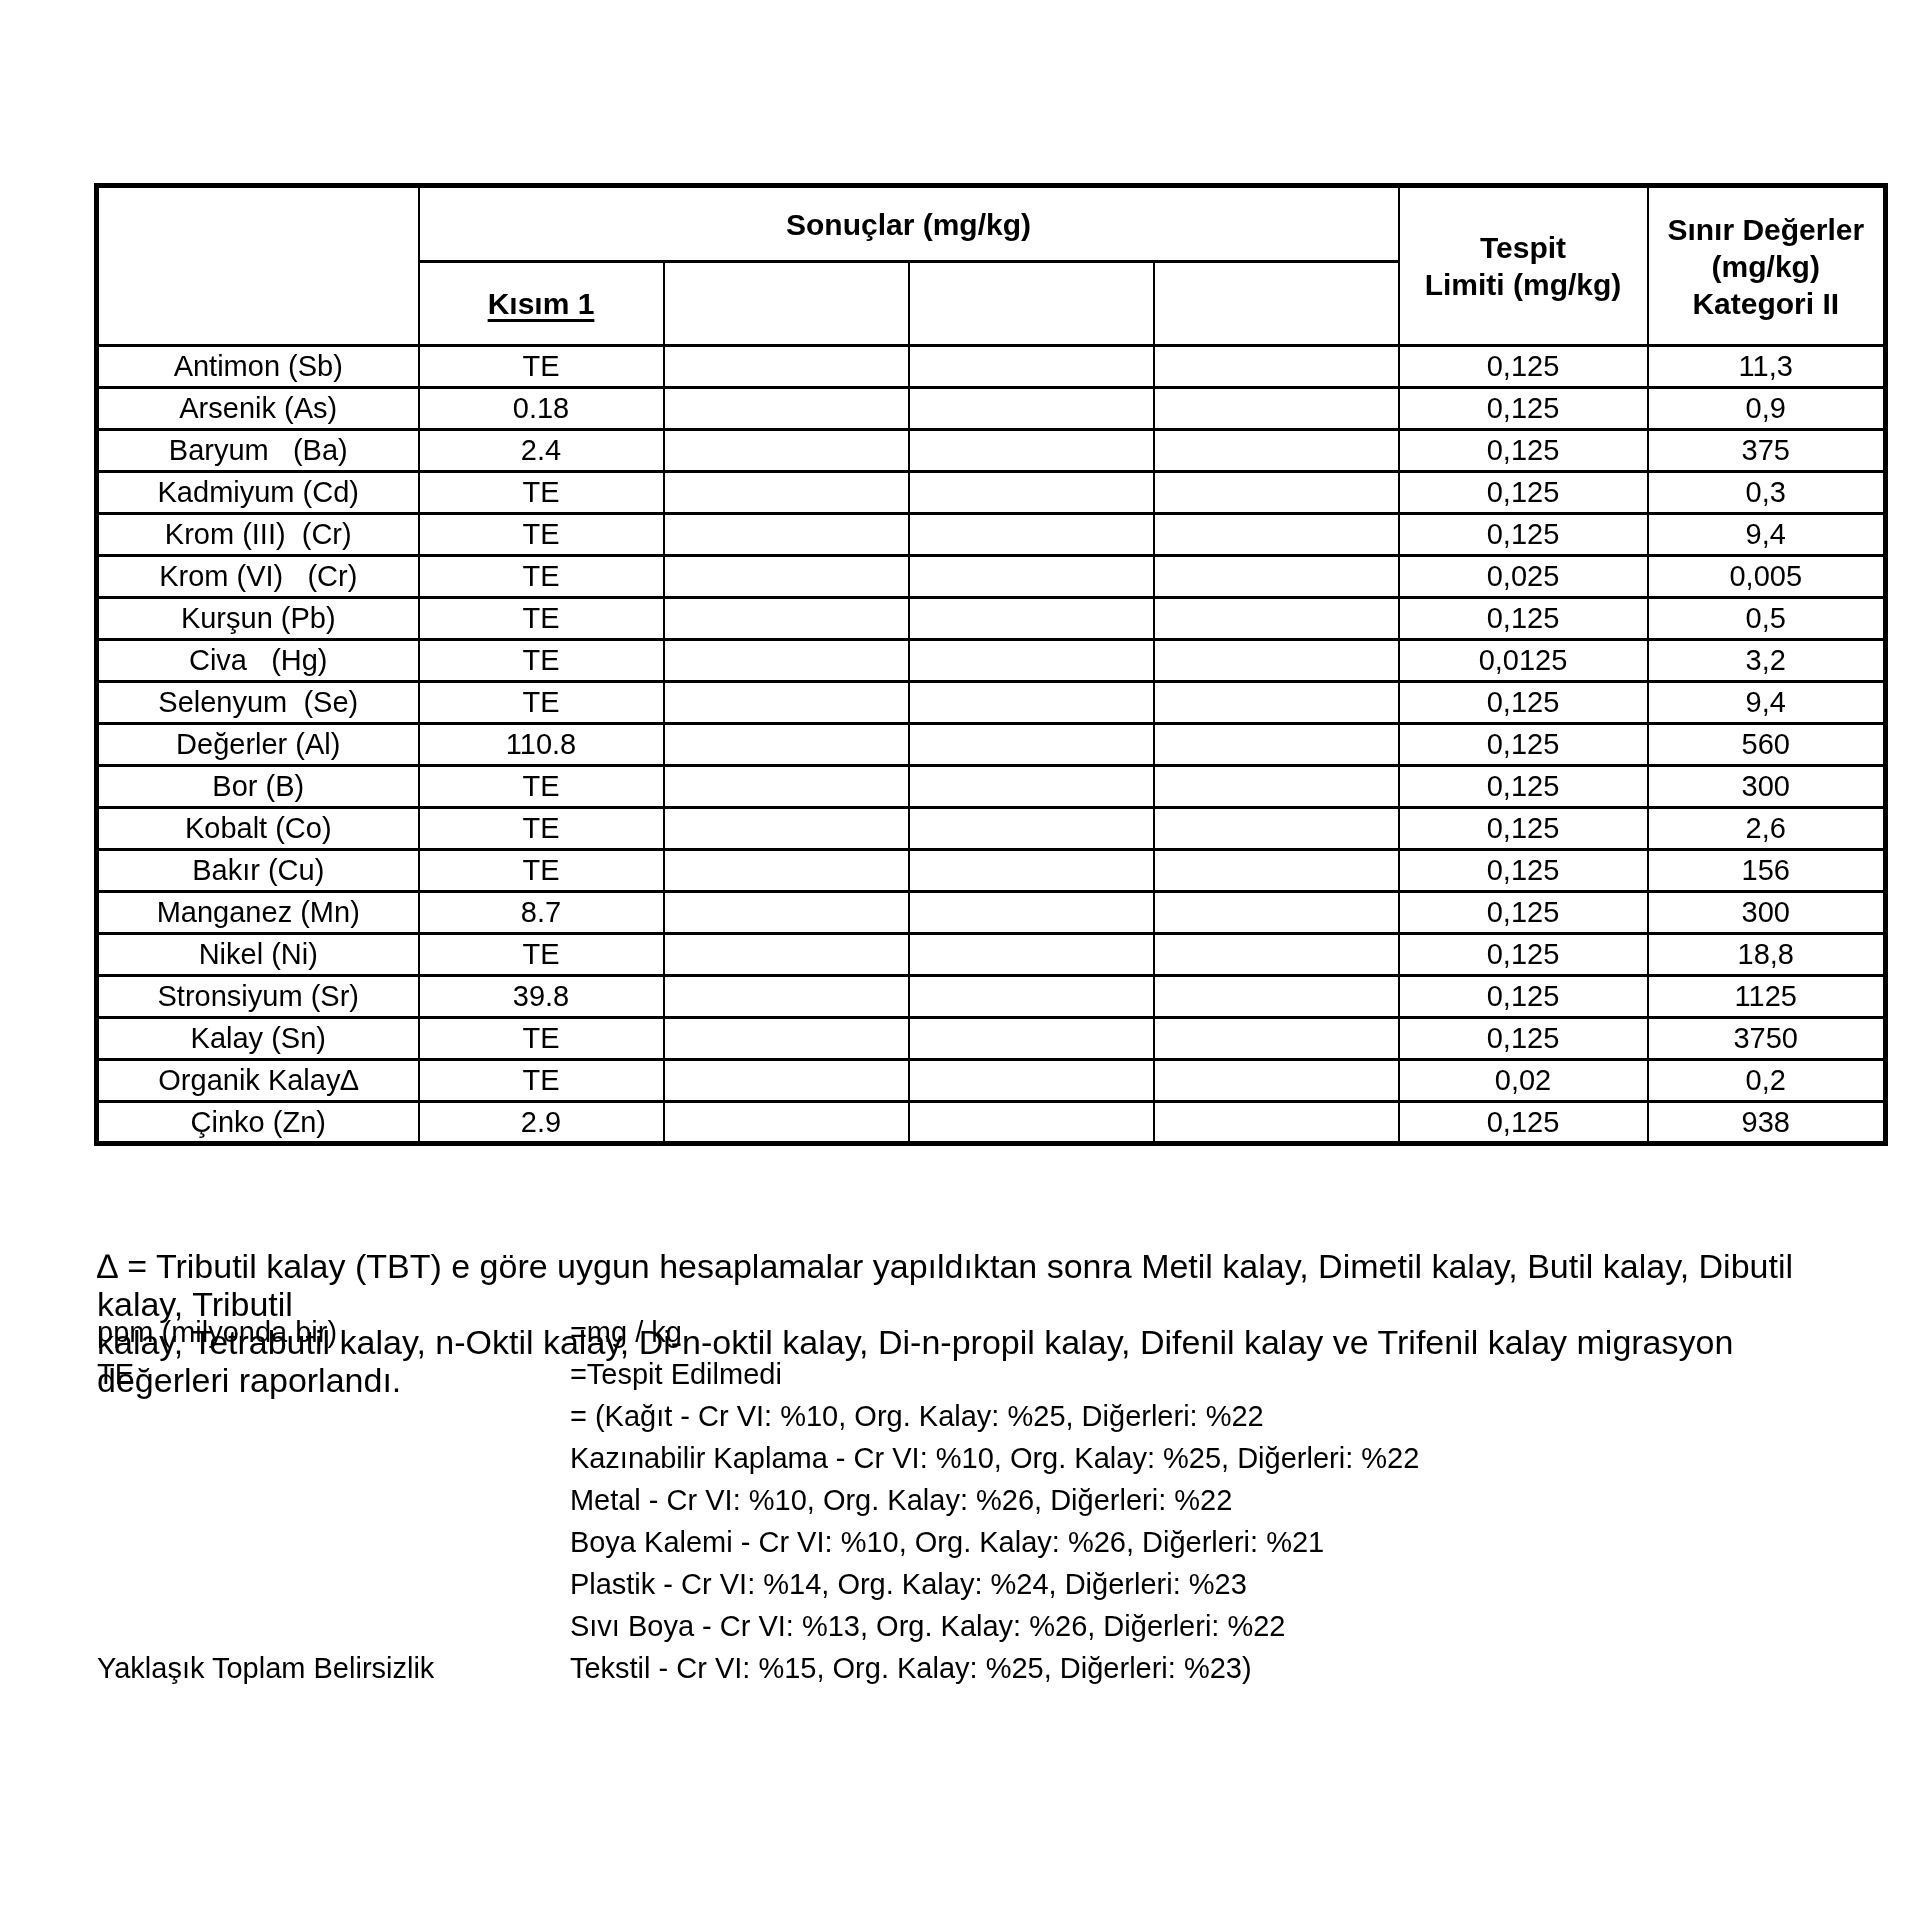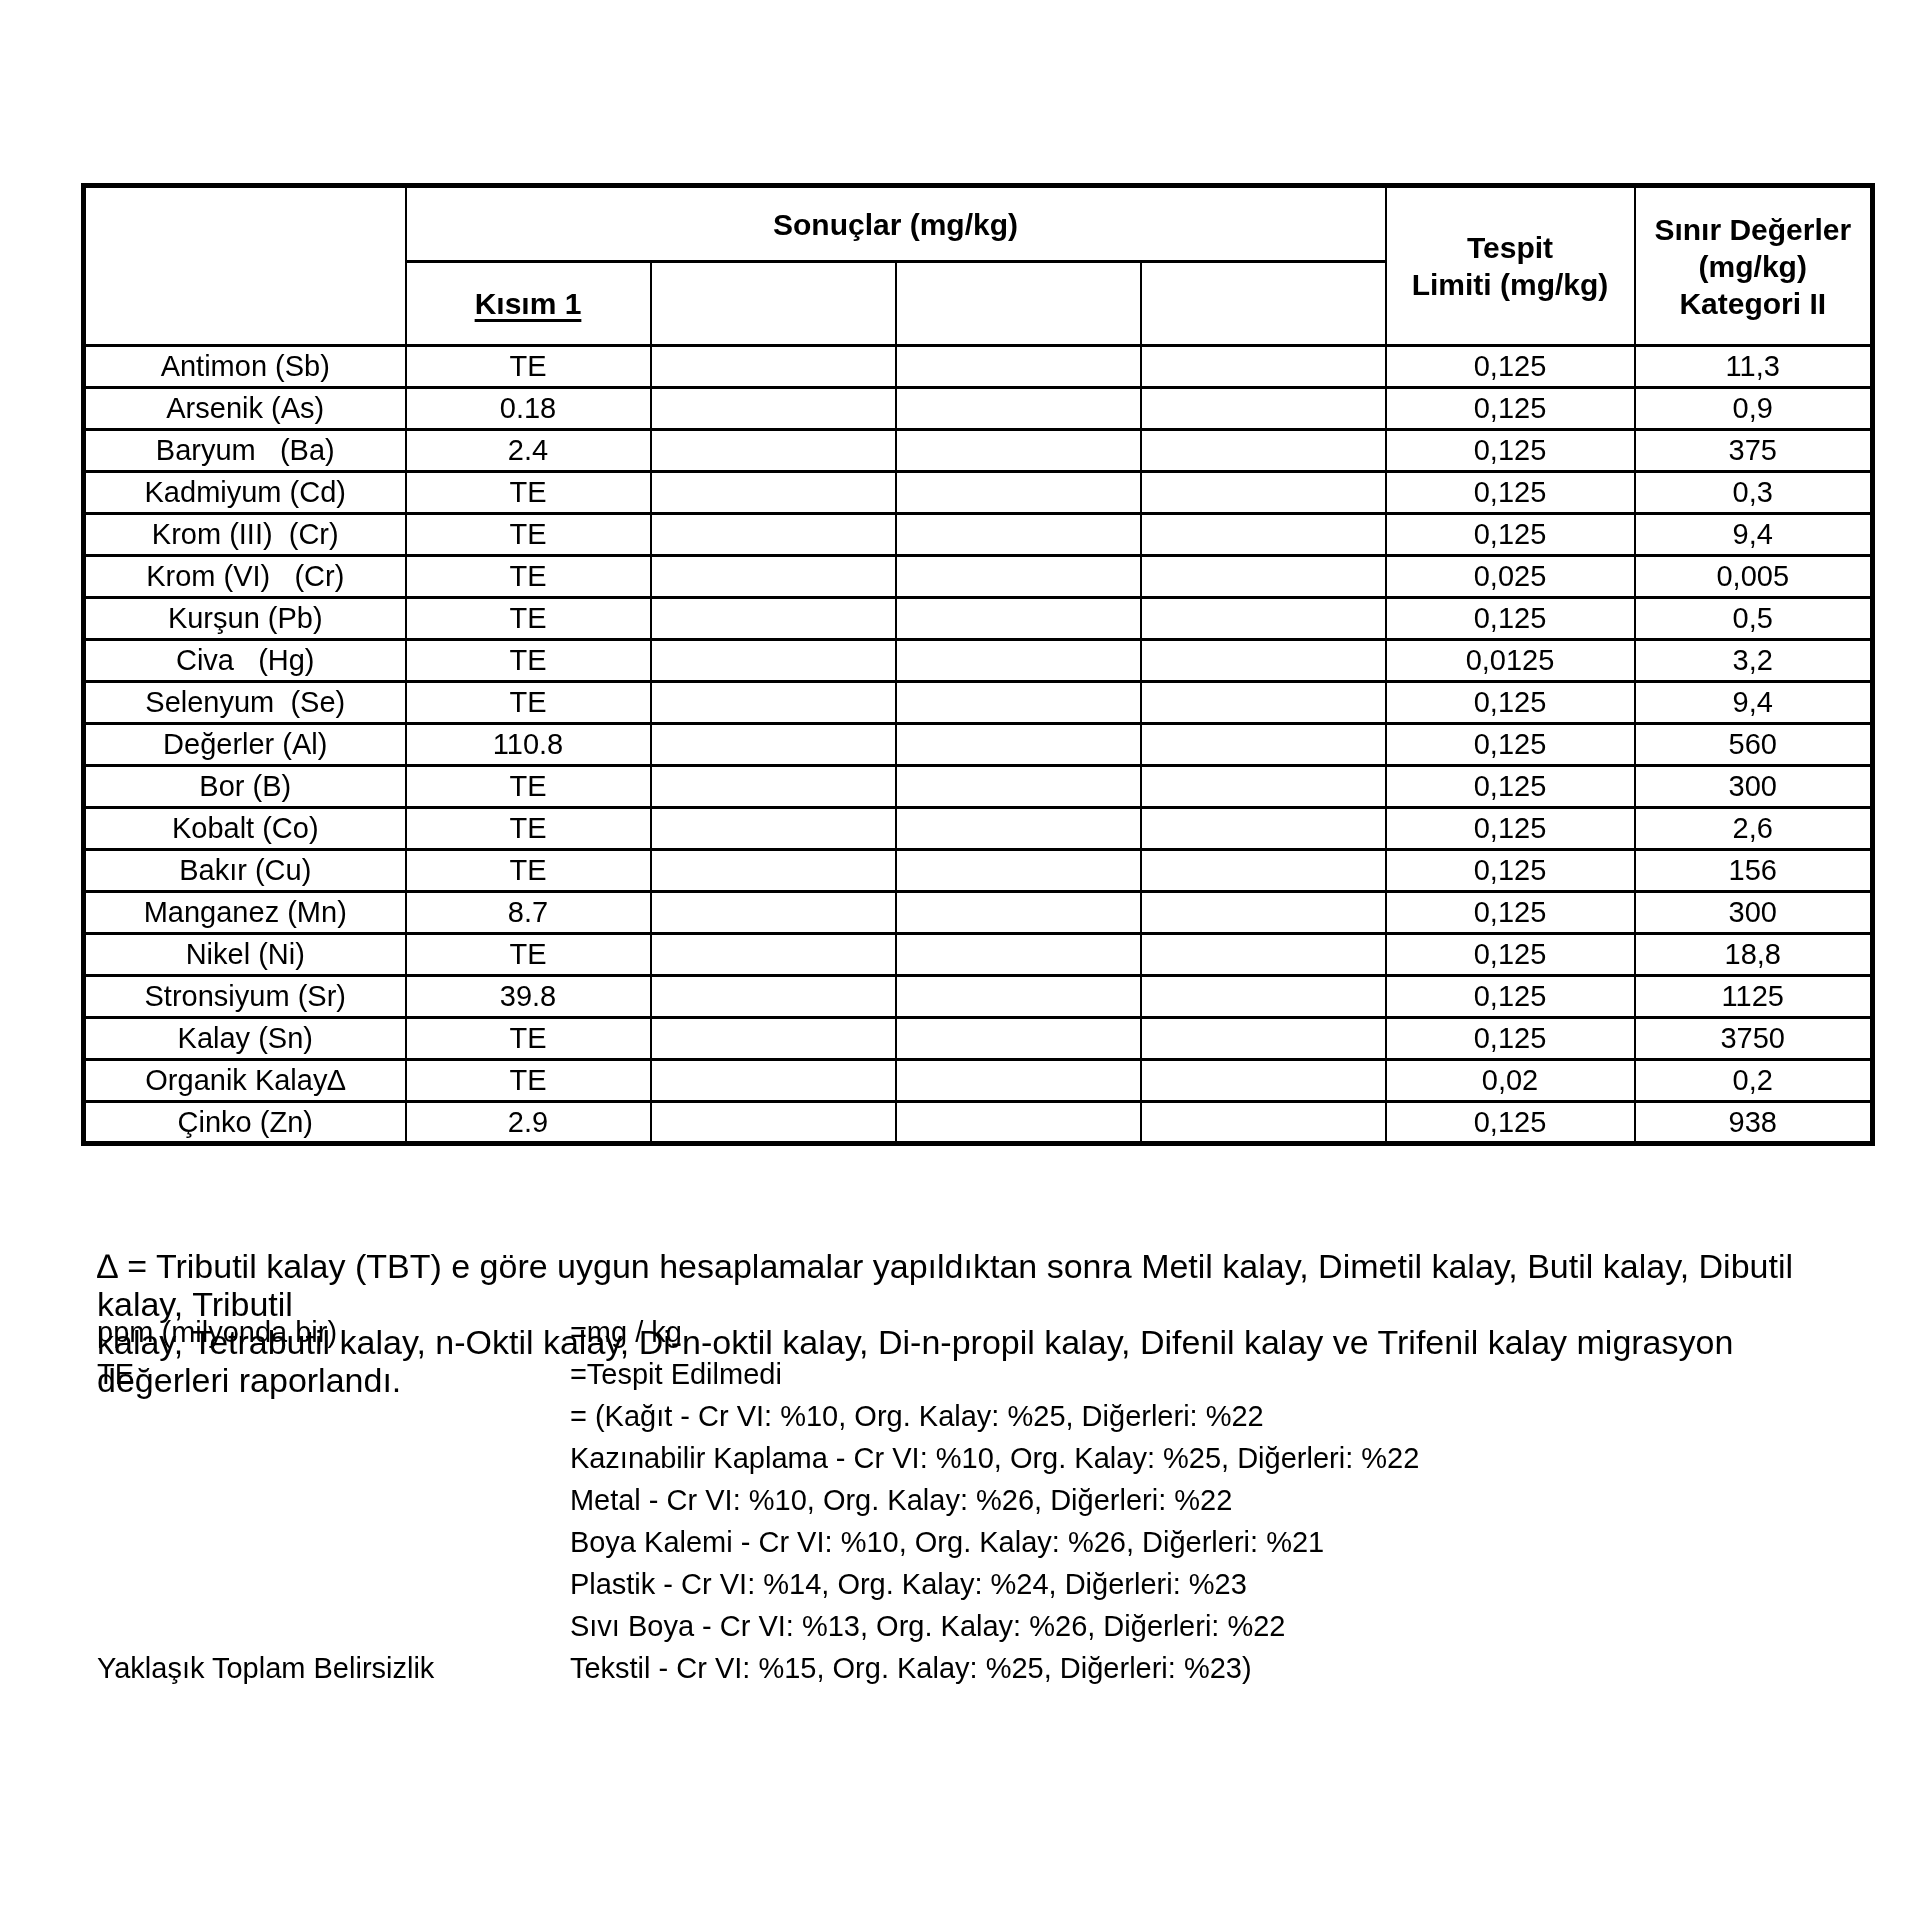--- a/index.html
+++ b/index.html
@@ -9,21 +9,21 @@
     height: 1931px;
     background: #ffffff;
     color: #000000;
     font-family: "Liberation Sans", sans-serif;
     overflow: hidden;
   }
 
   
   table.results {
     position: absolute;
-    left: 81px;
+    left: 94px;
     top: 183px;
     width: 1790px;
     border-collapse: collapse;
     table-layout: fixed;
     border: 5.8px solid #000;
   }
   table.results th,
   table.results td {
     border-style: solid;
     border-color: #000;

